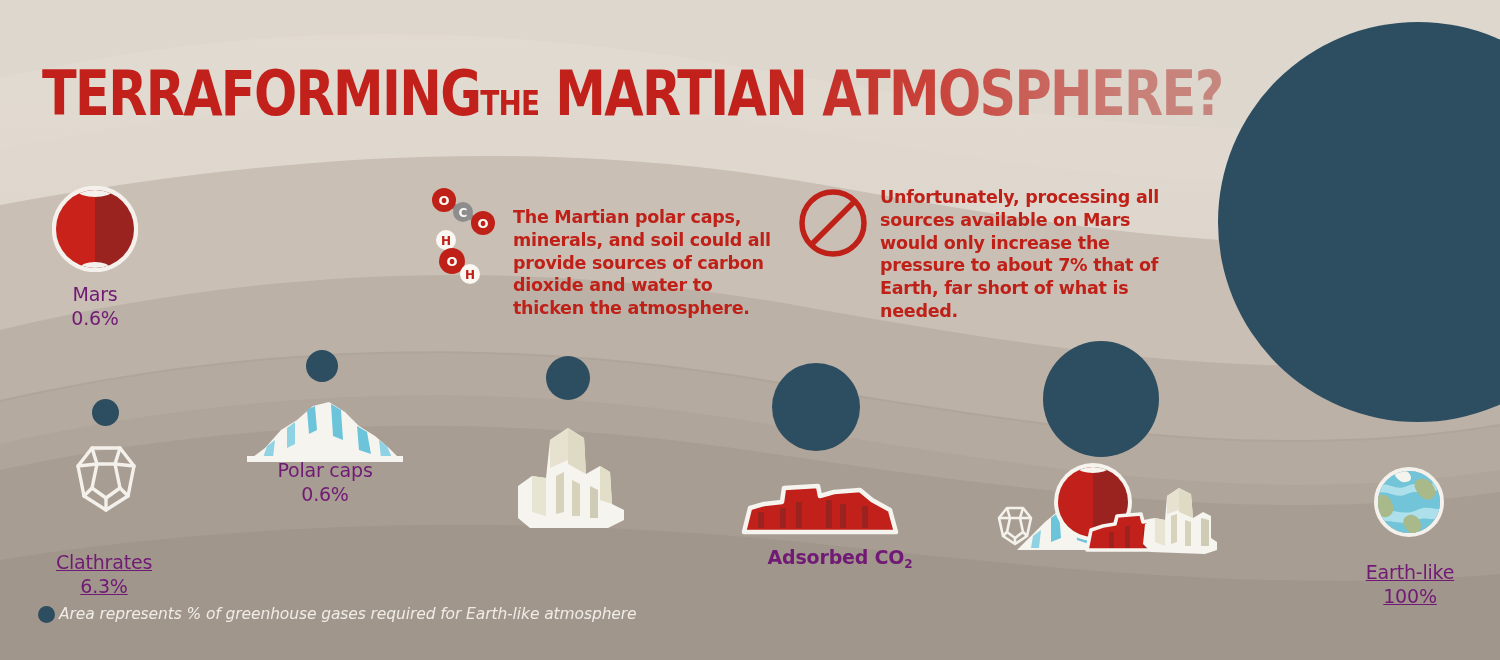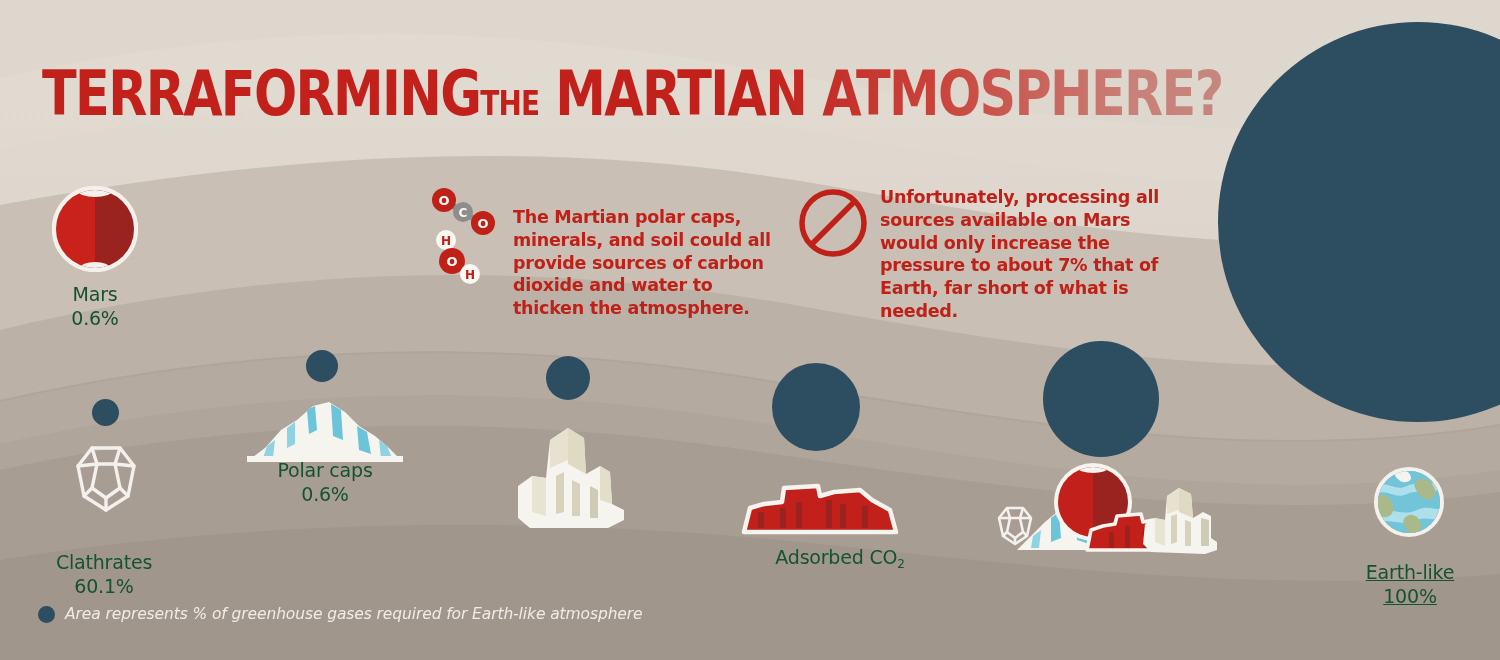--- a/index.html
+++ b/index.html
@@ -48,35 +48,35 @@
   }
   .blurb.b1 { left:150px; top:186px; width:245px; }
   .blurb.b2 { left:513px; top:186px; width:258px;margin-top:20px; }
   .blurb.b3 { left:880px; top:186px; width:285px; }
 
   
   .mars-top { position:absolute; left:52px; top:186px; width:86px; height:86px; }
 
   .label {
     position:absolute;
-    color:#14532d;
+    color:#701a75;
     font-family:"DejaVu Sans", sans-serif;
     font-size:19px;
     line-height:1.28;
     text-align:center;
     white-space:nowrap;
     letter-spacing:-0.2px;
   }
   .label .pct { display:block;text-align:center; }
   .label sub { font-size:12px; vertical-align:baseline; position:relative; top:4px; }
 
   
   .legend {
     position:absolute; left:38px; top:605px;
-    display:flex; align-items:center; gap:10px;
+    display:flex; align-items:center; gap:4px;
   }
   .legend-dot { width:17px; height:17px; border-radius:50%; background:#2d4d60; flex:0 0 auto; }
   .legend-text {
     color:#f0ece8;
     font-family:"DejaVu Sans", sans-serif;
     font-style:italic;
     font-size:15.5px;
     letter-spacing:-0.1px;
     white-space:nowrap;
   }
@@ -175,23 +175,23 @@
         <path d="M30,8 L58,8 L72,26 L66,56 L44,70 L22,56 L16,26 Z"></path>
         <path d="M30,8 L35,24 L53,24 L58,8"></path>
         <path d="M16,26 L35,24"></path>
         <path d="M72,26 L53,24"></path>
         <path d="M35,24 L30,48 L44,58 L58,48 L53,24"></path>
         <path d="M22,56 L30,48"></path>
         <path d="M66,56 L58,48"></path>
         <path d="M44,70 L44,58"></path>
       </svg>
     </div>
-    <div class="label" style="left:14px; top:550px; width:180px;">
+    <div class="label" style="left:14px; top:550px; width:180px;text-decoration:underline;">
       <span>Clathrates</span>
-      <span class="pct">60.1%</span>
+      <span class="pct">6.3%</span>
     </div>
 
     <div class="dot" style="left:306px; top:350px; width:32px; height:32px;"></div>
     <div class="icon-wrap" style="left:247px; top:400px; width:156px; height:62px;">
       <svg viewBox="0 0 156 62" width="156" height="62">
         <path d="M2,60 L18,48 L34,30 L50,20 L66,6 L82,2 L98,12 L112,26 L128,36 L142,48 L154,60 Z" fill="#f6f4ef"></path>
         <path d="M60,10 L68,6 L70,30 L62,34 Z" fill="#6cc4db"></path>
         <path d="M84,4 L94,10 L96,40 L86,36 Z" fill="#6cc4db"></path>
         <path d="M40,28 L48,22 L48,44 L40,48 Z" fill="#8fd2e3"></path>
         <path d="M110,26 L120,32 L124,54 L112,50 Z" fill="#6cc4db"></path>
@@ -225,21 +225,21 @@
       <svg viewBox="0 0 160 58" width="160" height="58">
         <path d="M4,54 L10,30 L24,26 L42,24 L44,10 L78,8 L80,18 L94,14 L120,12 L132,22 L150,32 L156,54 Z" fill="#c2201a" stroke="#f6f4ef" stroke-width="4.5" stroke-linejoin="round"></path>
         <path d="M40,30 L46,30 L46,50 L40,50 Z" fill="#9b231f"></path>
         <path d="M56,24 L62,24 L62,50 L56,50 Z" fill="#9b231f"></path>
         <path d="M86,22 L92,22 L92,50 L86,50 Z" fill="#9b231f"></path>
         <path d="M100,26 L106,26 L106,50 L100,50 Z" fill="#9b231f"></path>
         <path d="M122,28 L128,28 L128,50 L122,50 Z" fill="#9b231f"></path>
         <path d="M18,34 L24,34 L24,50 L18,50 Z" fill="#9b231f"></path>
       </svg>
     </div>
-    <div class="label" style="left:730px; top:545px; width:220px;">
+    <div class="label" style="left:730px; top:545px; width:220px;font-weight:bold;">
       <span>Adsorbed CO</span><sub>2</sub>
     </div>
 
     <div class="dot" style="left:1043px; top:341px; width:116px; height:116px;"></div>
     <div class="icon-wrap" style="left:993px; top:462px; width:226px; height:92px;">
       <svg viewBox="0 0 226 92" width="226" height="92">
 
         <g fill="none" stroke="#f4f1ec" stroke-width="2.6" stroke-linejoin="round">
           <path d="M14,46 L30,46 L38,56 L34,74 L22,82 L10,74 L6,56 Z"></path>
           <path d="M14,46 L17,56 L27,56 L30,46"></path>

